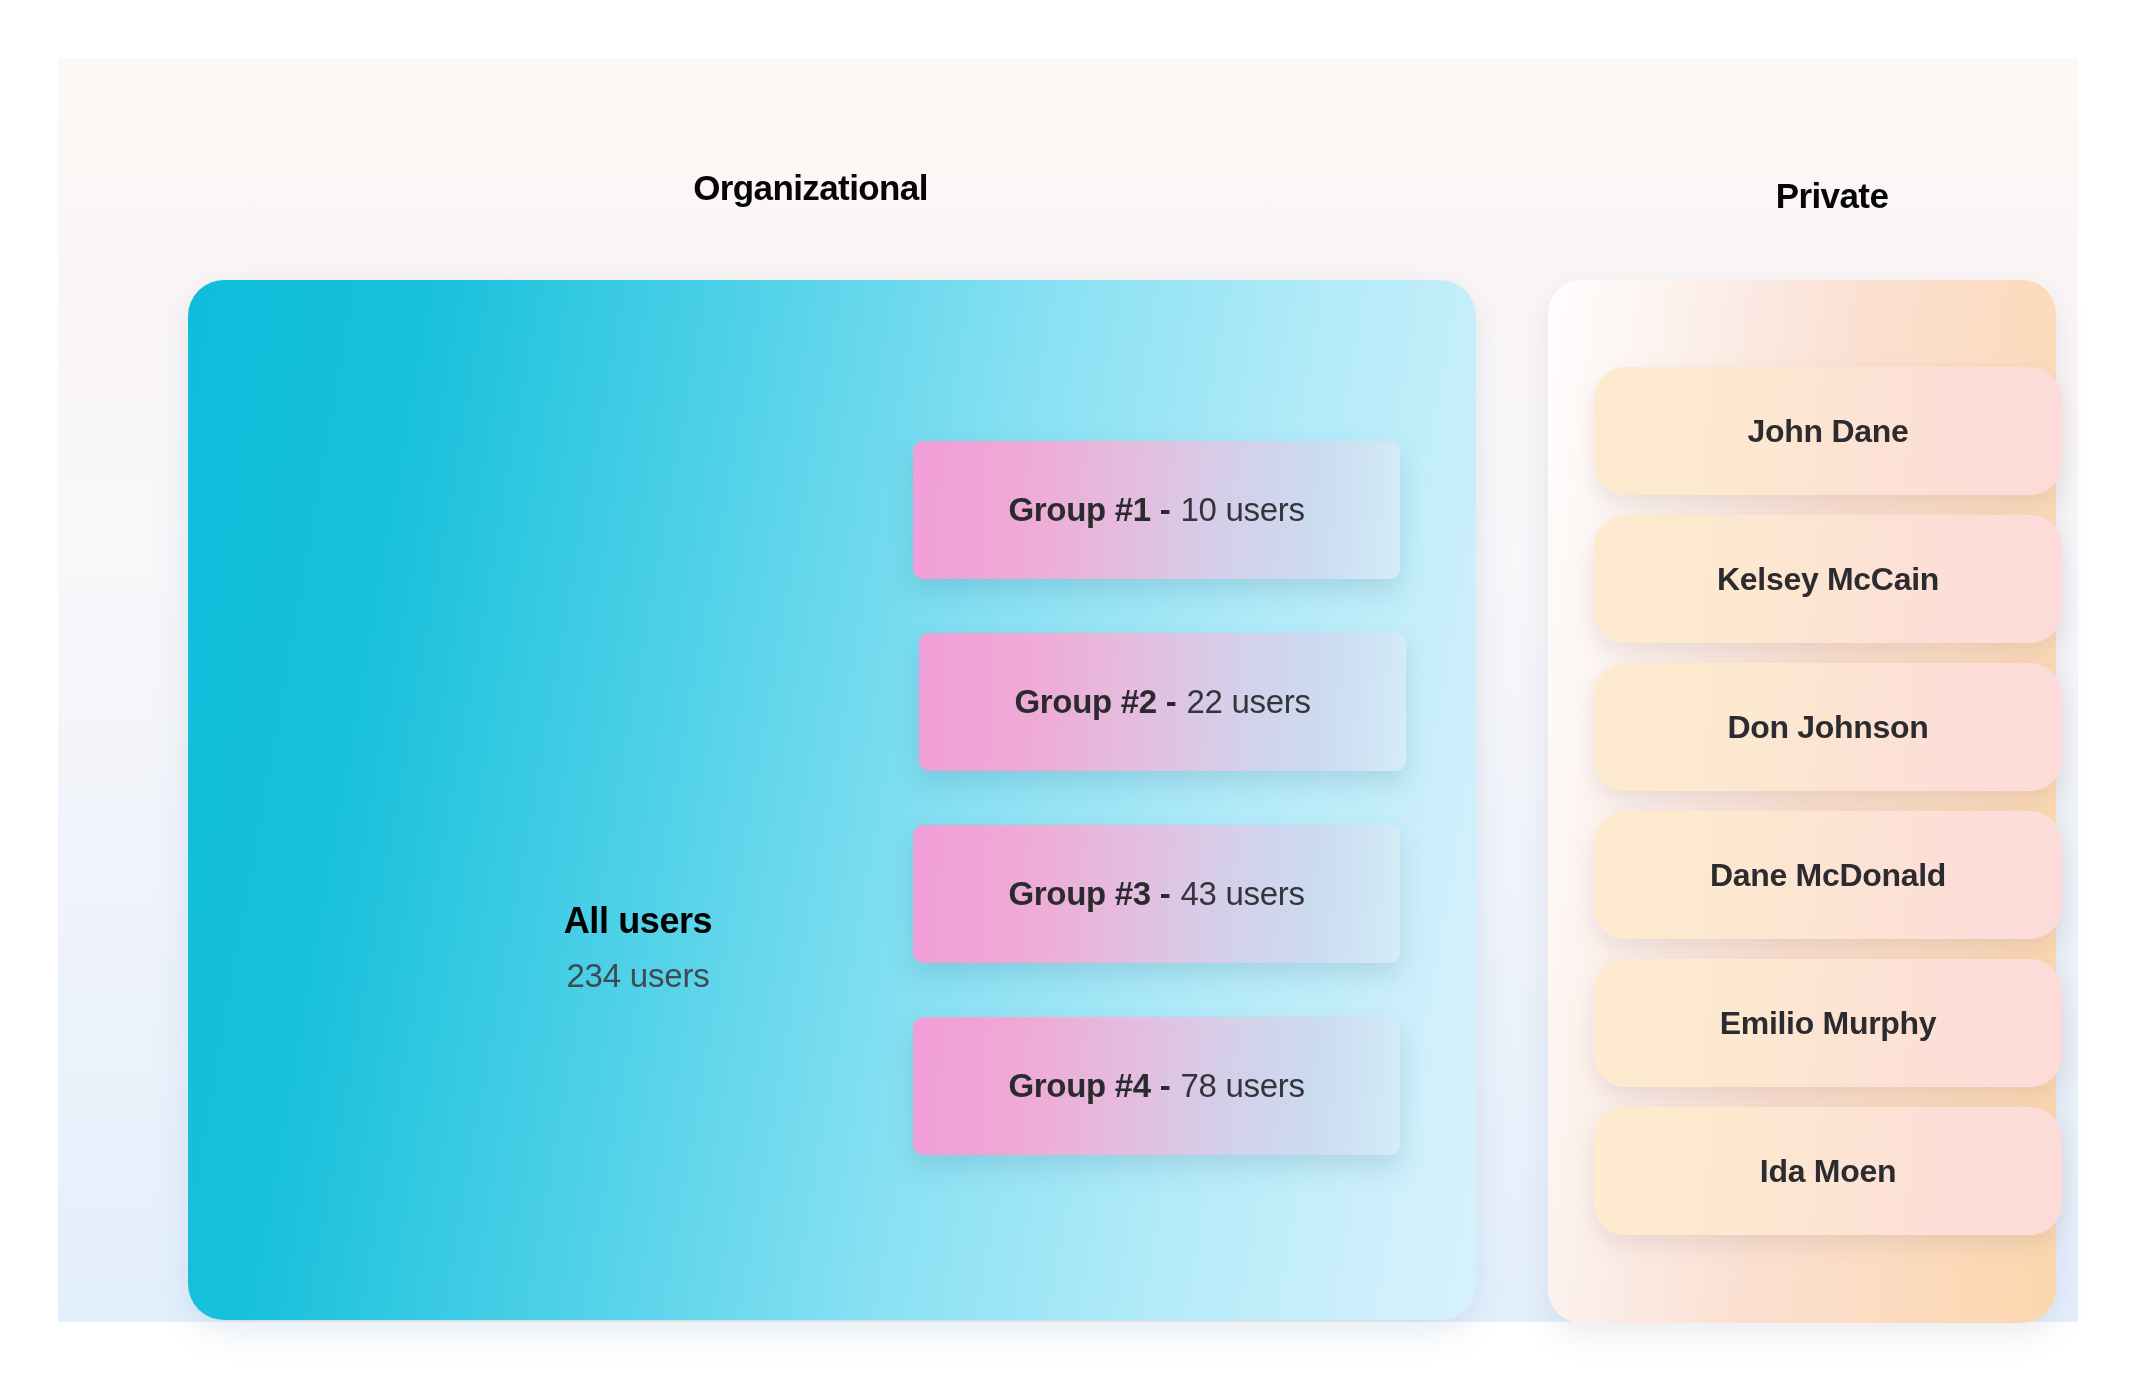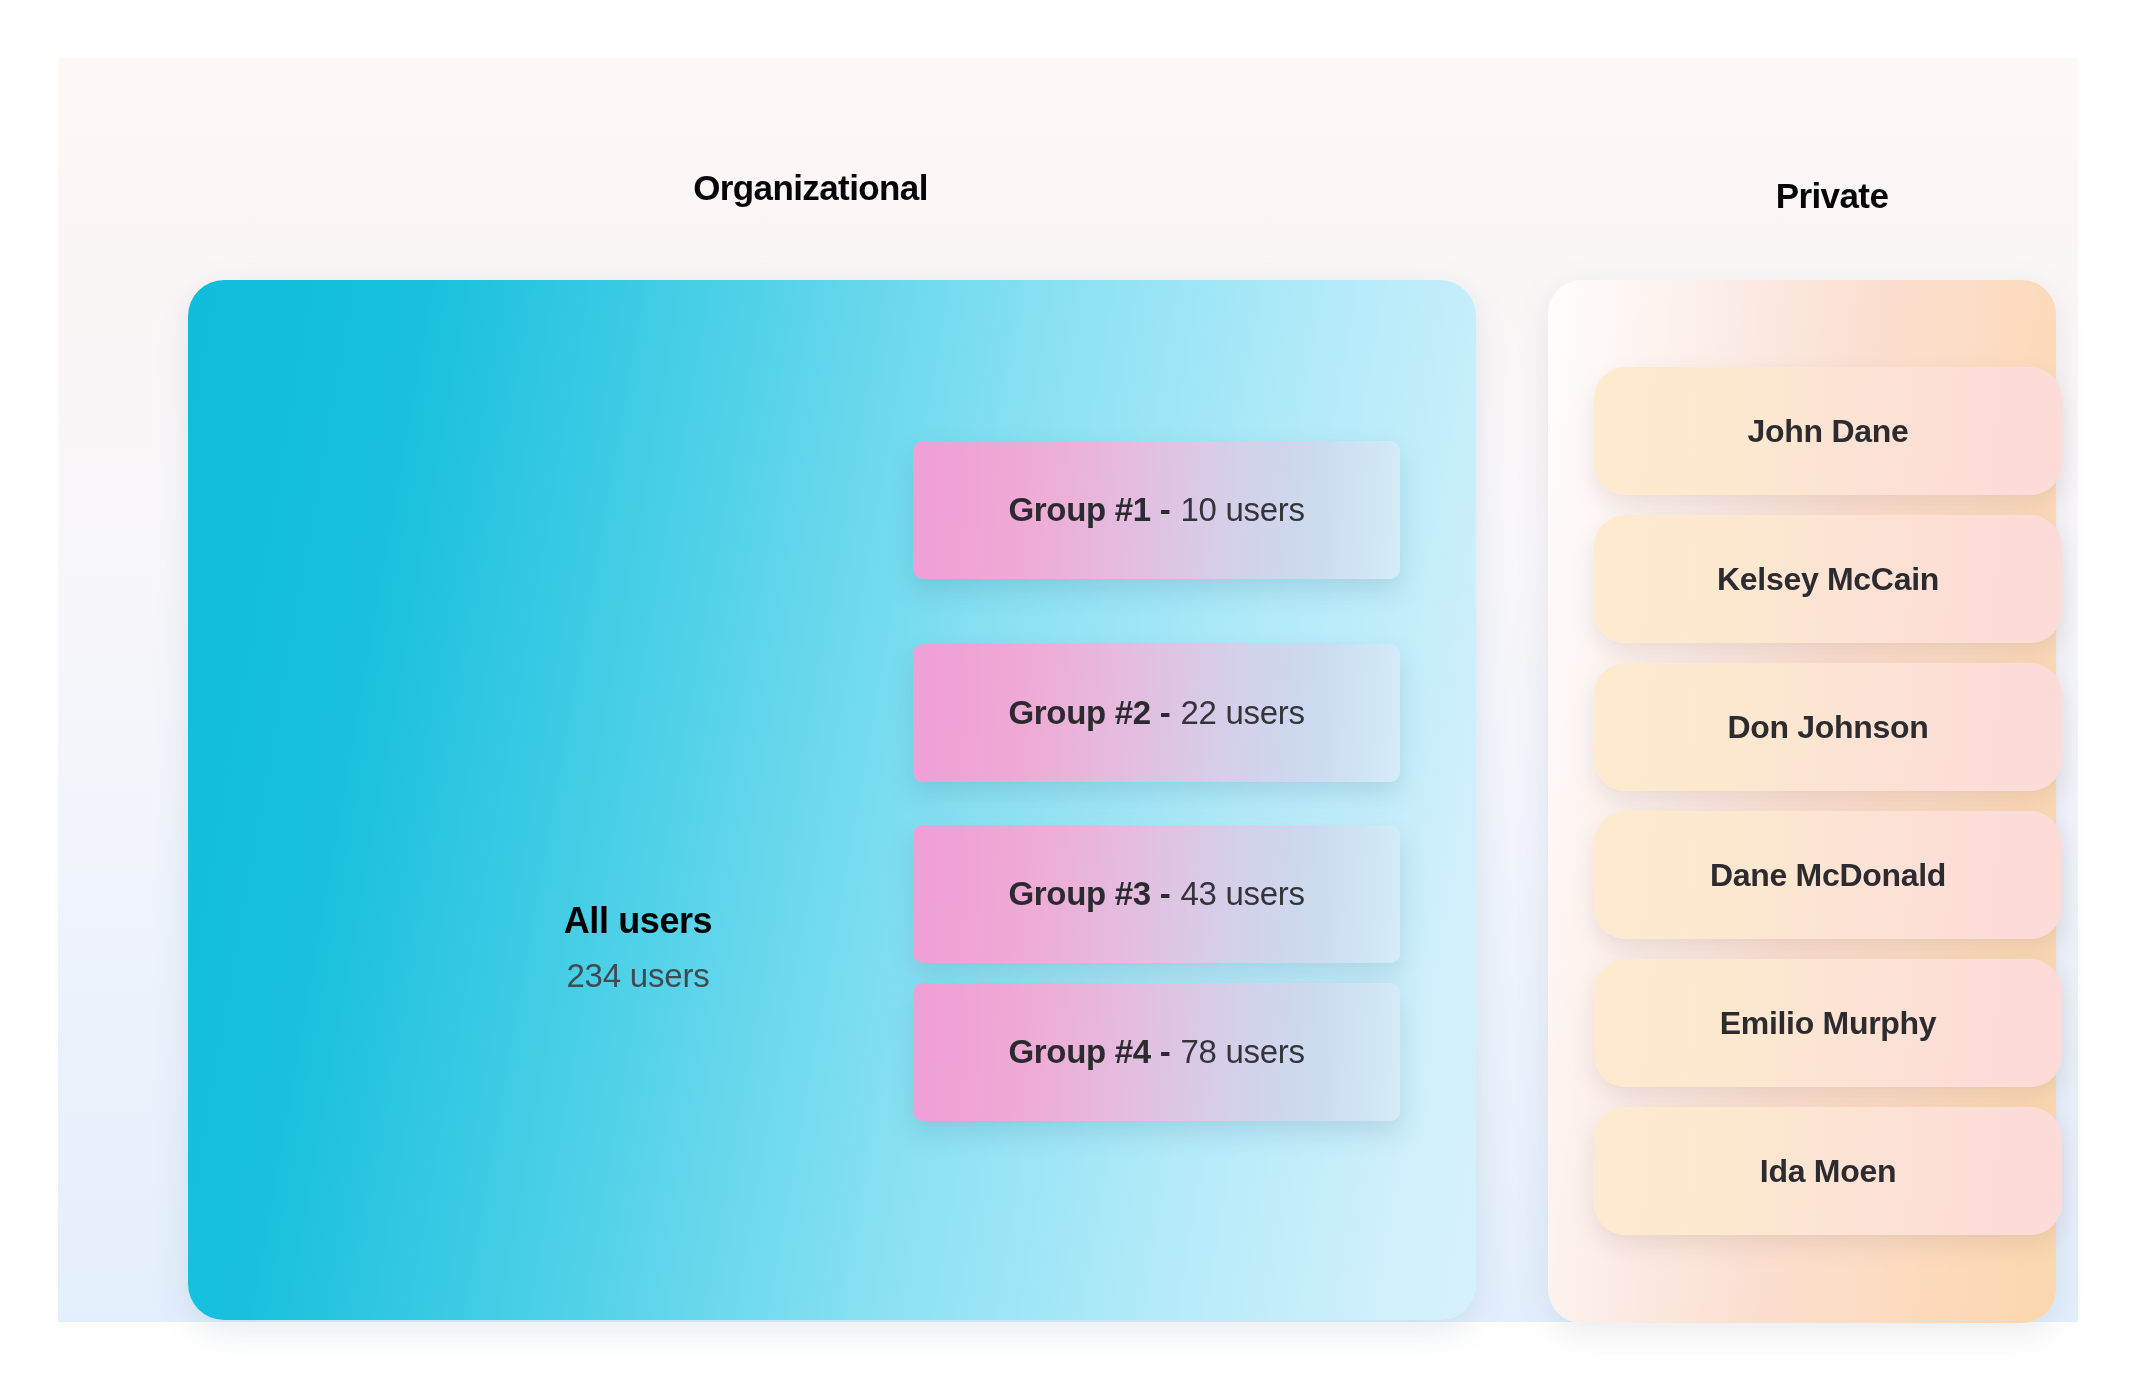--- a/index.html
+++ b/index.html
@@ -161,29 +161,29 @@
 
     <div id="all-users">
       <div class="au-title">All users</div>
       <div class="au-count">234 users</div>
     </div>
 
     <div class="group-pill" style="top:161px;">
       <span class="gp-text"><span class="gp-name">Group #1 -</span><span class="gp-count" style="margin-left:10px;">10 users</span></span>
     </div>
 
-    <div class="group-pill" style="top:364px;">
+    <div class="group-pill" style="top:353px;margin-left:6px;">
       <span class="gp-text"><span class="gp-name">Group #2 -</span><span class="gp-count" style="margin-left:10px;">22 users</span></span>
     </div>
 
     <div class="group-pill" style="top:545px;">
       <span class="gp-text"><span class="gp-name">Group #3 -</span><span class="gp-count" style="margin-left:10px;">43 users</span></span>
     </div>
 
-    <div class="group-pill" style="top:703px;">
+    <div class="group-pill" style="top:737px;">
       <span class="gp-text"><span class="gp-name">Group #4 -</span><span class="gp-count" style="margin-left:10px;">78 users</span></span>
     </div>
 
   </div>
 
   <div id="private-panel">
 
     <div class="name-pill" style="top:87px;">
       <span class="np-text">John Dane</span>
     </div>

